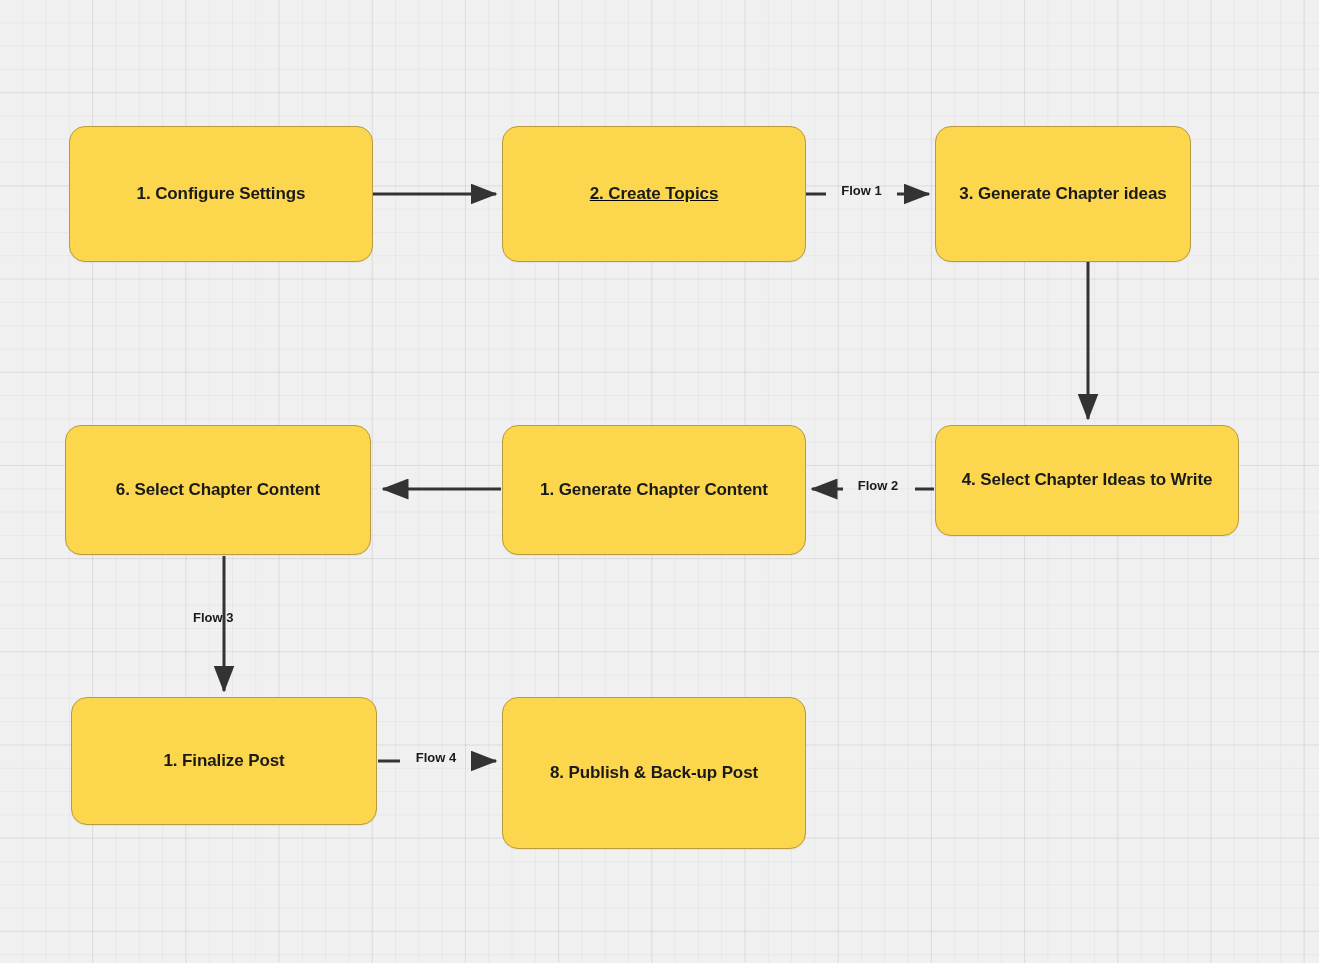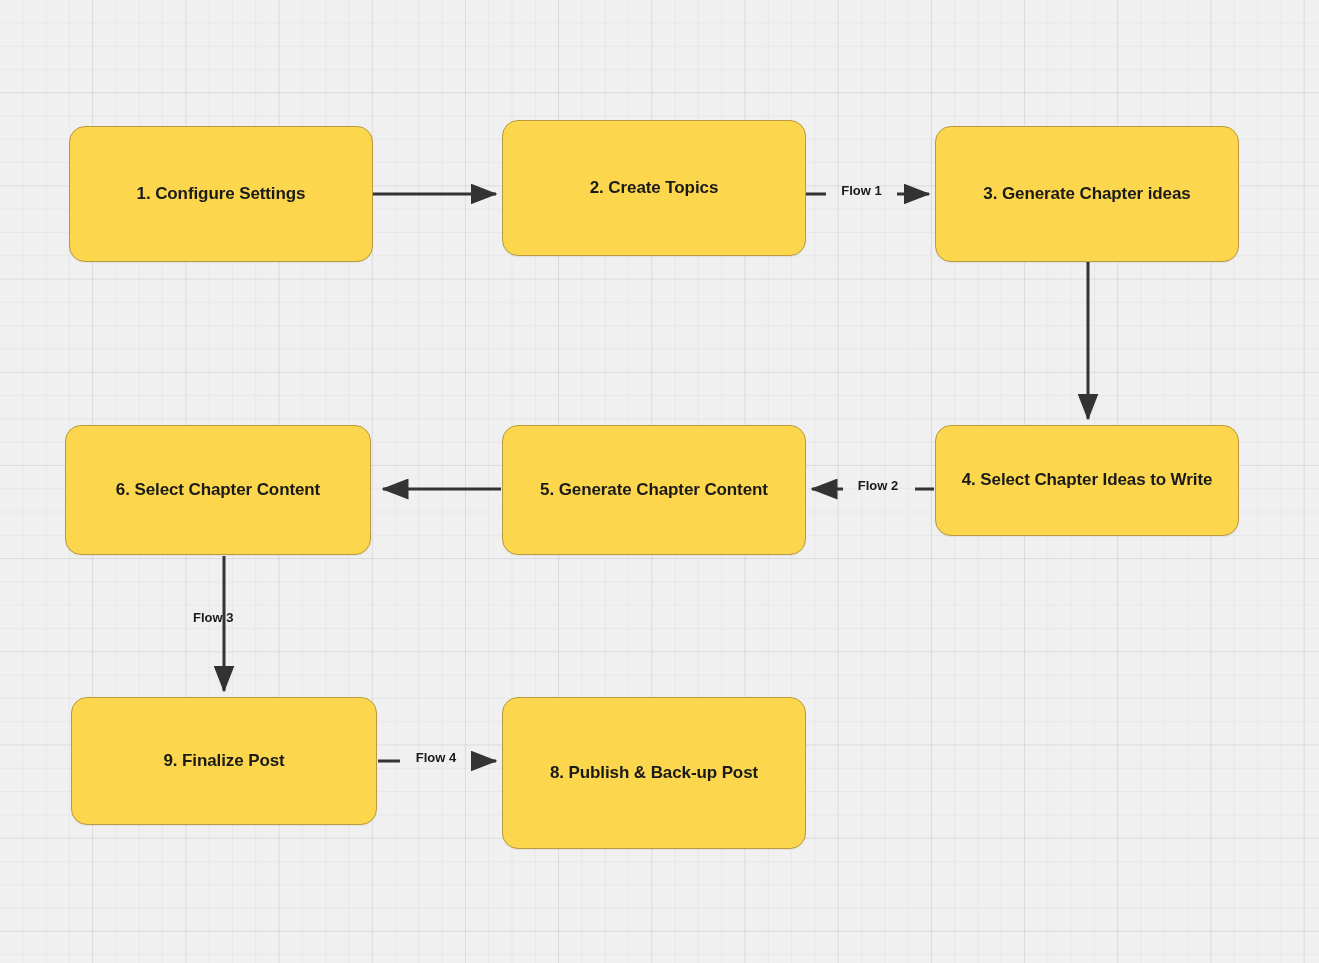--- a/index.html
+++ b/index.html
@@ -108,42 +108,42 @@
     <g>
       <line x1="378" y1="761" x2="400" y2="761" stroke="#333333" stroke-width="3"></line>
       <line x1="471" y1="761" x2="496" y2="761" stroke="#333333" stroke-width="3" marker-end="url(#arrowhead)"></line>
     </g>
   </svg>
 
   <div class="node" style="left:69px; top:126px; width:304px; height:136px;">
     <span class="node-label">1. Configure Settings</span>
   </div>
 
-  <div class="node" style="left:502px; top:120px; width:304px; height:136px;">
+  <div class="node" style="left:502px; top:126px; width:304px; height:136px;text-decoration:underline;">
     <span class="node-label">2. Create Topics</span>
   </div>
 
-  <div class="node" style="left:935px; top:126px; width:304px; height:136px;">
+  <div class="node" style="left:935px; top:126px; width:256px; height:136px;">
     <span class="node-label">3. Generate Chapter ideas</span>
   </div>
 
   <div class="node" style="left:935px; top:425px; width:304px; height:111px;">
     <span class="node-label">4. Select Chapter Ideas to Write</span>
   </div>
 
   <div class="node" style="left:502px; top:425px; width:304px; height:130px;">
-    <span class="node-label">5. Generate Chapter Content</span>
+    <span class="node-label">1. Generate Chapter Content</span>
   </div>
 
   <div class="node" style="left:65px; top:425px; width:306px; height:130px;">
     <span class="node-label">6. Select Chapter Content</span>
   </div>
 
   <div class="node" style="left:71px; top:697px; width:306px; height:128px;">
-    <span class="node-label">9. Finalize Post</span>
+    <span class="node-label">1. Finalize Post</span>
   </div>
 
   <div class="node" style="left:502px; top:697px; width:304px; height:152px;">
     <span class="node-label">8. Publish &amp; Back-up Post</span>
   </div>
 
   <div class="edge-label" style="left:826px; top:183px; width:71px;">Flow 1</div>
 
   <div class="edge-label" style="left:842px; top:478px; width:72px;">Flow 2</div>
 

